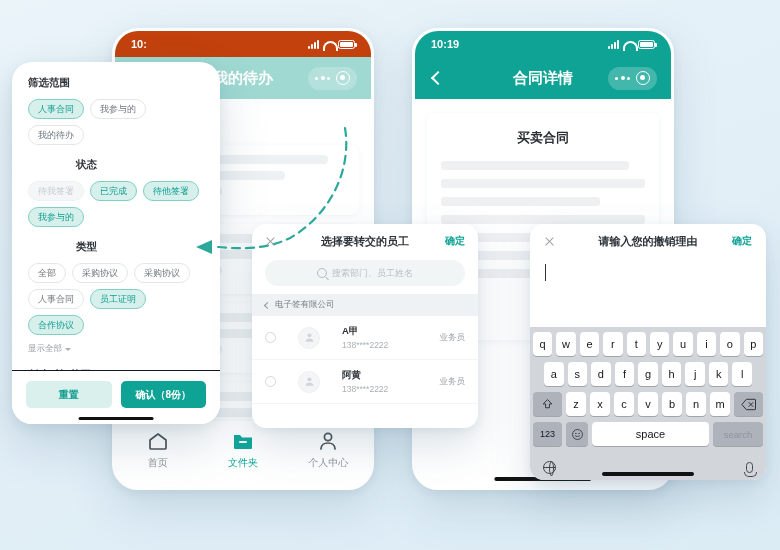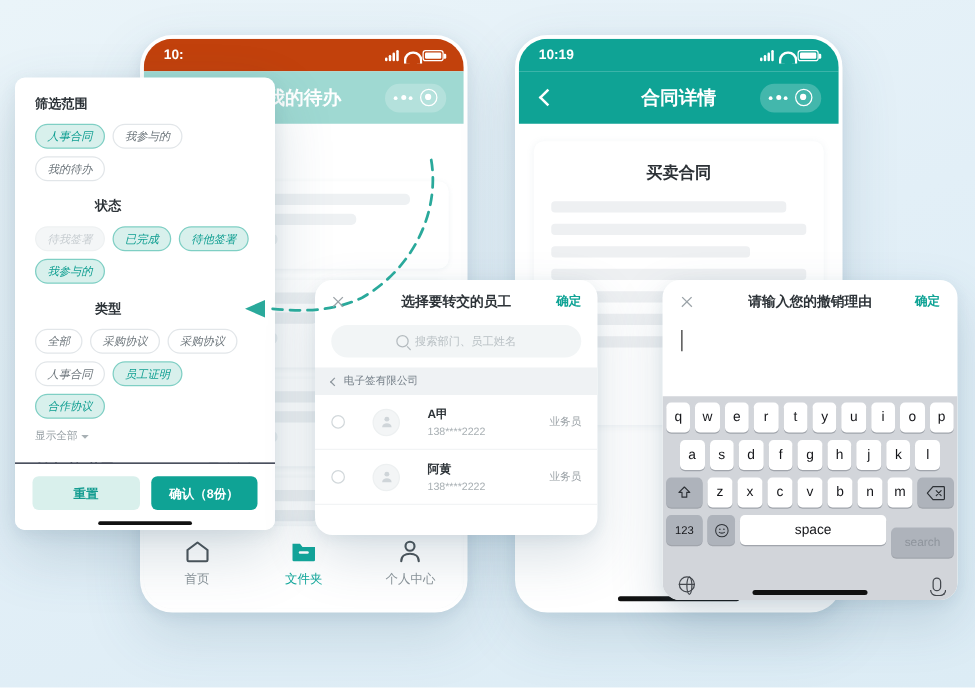--- a/index.html
+++ b/index.html
@@ -73,27 +73,27 @@
   #phone-detail .navbar { background:#0fa395; }
   .doc-card { margin:14px 12px; background:#fff; border-radius:8px; padding:16px 14px; box-shadow:0 1px 6px rgba(120,150,165,.10); }
   .doc-title { text-align:center; font-size:13px; font-weight:bold; color:#2c3136; margin-bottom:14px;}
   .doc-line { height:9px; border-radius:3px; background:#eef0f2; margin-bottom:9px;}
   .dl100{width:100%}.dl92{width:92%}.dl78{width:78%}.dl60{width:60%}.dl45{width:45%}
   .teal-block { width:62px;height:34px;background:#c6e8e3;border-radius:6px;margin:12px 0 0 auto;}
 
   
   #filter-panel {
     position:absolute; left:12px; top:62px; width:208px; height:362px;
-    background:#fff; border-radius:8px; overflow:hidden;
+    background:#fff; border-radius:20px; overflow:hidden;
     box-shadow: 0 20px 48px rgba(55,95,120,0.20), 0 4px 12px rgba(55,95,120,0.10);
   }
   .fp-scroll { padding:14px 16px 6px; }
   .fp-h { font-size:10.5px; font-weight:bold; color:#2d3338; margin:0 0 9px; }
   .fp-h.sp { margin-top:13px;margin-left:48px; }
-  .chips { display:flex; flex-wrap:wrap; gap:6px;font-style:italic; }
+  .chips { display:flex; flex-wrap:wrap; gap:6px; }
   .chip {
     font-size:9px; padding:4.5px 9px; border-radius:12px; border:1px solid #e2e6e9;
     color:#6d767c; background:#fff; white-space:nowrap; line-height:1;
   }
   .chip.on { background:#d8f0ec; border-color:#7fcfc4; color:#0f9e91; }
   .chip.off { background:#f4f6f7; border-color:#eef1f2; color:#c7cdd1; }
   .show-all { font-size:8.5px; color:#98a1a6; margin-top:8px; display:flex; align-items:center; gap:3px;}
   .caret { width:0;height:0;border-left:3px solid transparent;border-right:3px solid transparent;border-top:3.5px solid #a8b0b4;}
   .row-between { display:flex; align-items:center; justify-content:space-between; margin:13px 0 9px;}
   .custom-btn { font-size:8.5px; color:#8d969b; display:flex; align-items:center; gap:3px;}
@@ -142,21 +142,21 @@
   .rs-ok{margin-left:auto;font-size:10px;color:#0fa395;font-weight:bold;z-index:2;}
   .caret-bar { width:1px; height:17px; background:#333; margin:6px 0 0 15px;}
   .kb { position:absolute; left:0;right:0;bottom:0; background:#d2d5da; padding:5px 3px 0;}
   .kb-row { display:flex; justify-content:center; gap:4px; margin-bottom:6px;}
   .key { background:#fff; border-radius:4px; height:24px; flex:1; display:flex;align-items:center;justify-content:center;
     font-size:11px; color:#15161a; box-shadow:0 1px 0 rgba(120,125,135,.55);}
   .key.wide { flex:0 0 29px; background:#aeb3bb; }
   .key.num { flex:0 0 29px; background:#aeb3bb; font-size:9px;}
   .key.emoji { flex:0 0 22px; background:#aeb3bb; }
   .key.space { flex:1; }
-  .key.search { flex:0 0 50px; background:#aeb3bb; color:#8e949c; font-size:9.5px;margin-top:10px;}
+  .key.search { flex:0 0 50px; background:#aeb3bb; color:#8e949c; font-size:9.5px;}
   .kb-bottom { display:flex; align-items:center; justify-content:space-between; padding:2px 10px 0; height:28px; position:relative;}
   .globe { width:13px;height:13px;border:1.2px solid #44484e;border-radius:50%;position:relative;}
   .globe:before{content:"";position:absolute;left:5px;top:-1px;width:3px;height:13px;border:1.2px solid #44484e;border-radius:50%;}
   .globe:after{content:"";position:absolute;left:-1px;top:5px;width:13px;height:1.2px;background:#44484e;}
   .mic { width:7px;height:11px;border:1.3px solid #44484e;border-radius:4px;position:relative;}
   .mic:after{content:"";position:absolute;left:-3px;bottom:-5px;width:11px;height:4px;border:1.3px solid #44484e;border-top:none;border-radius:0 0 7px 7px;}
   .kb-home { position:absolute; left:50%; transform:translateX(-50%); bottom:4px; width:40%; height:4px; background:#111; border-radius:3px;}
 
   .arrow-svg { position:absolute; left:0; top:0; width:780px; height:550px; pointer-events:none; }
 </style>

